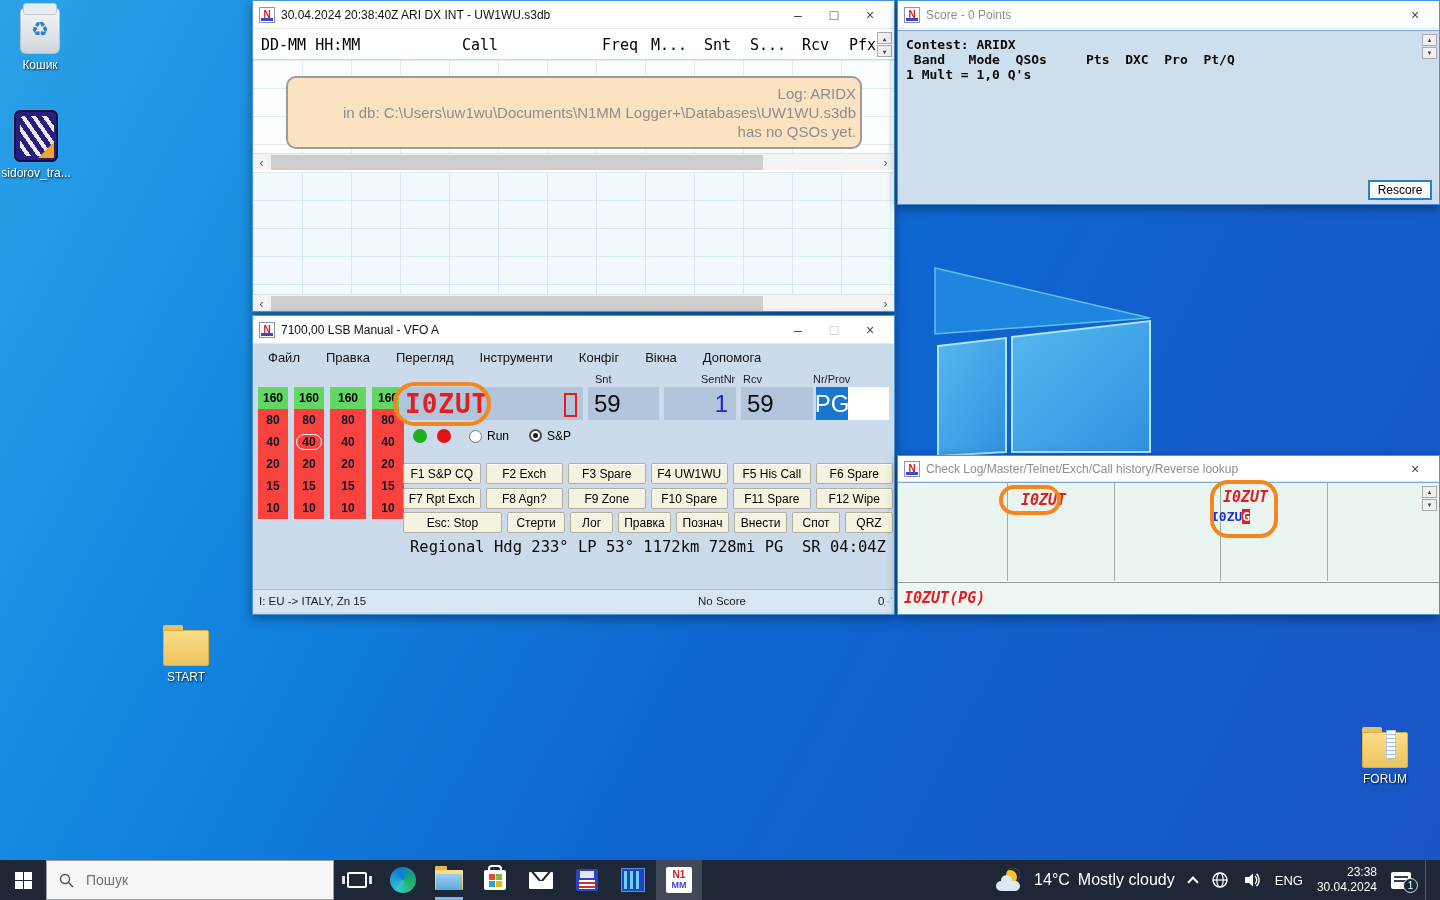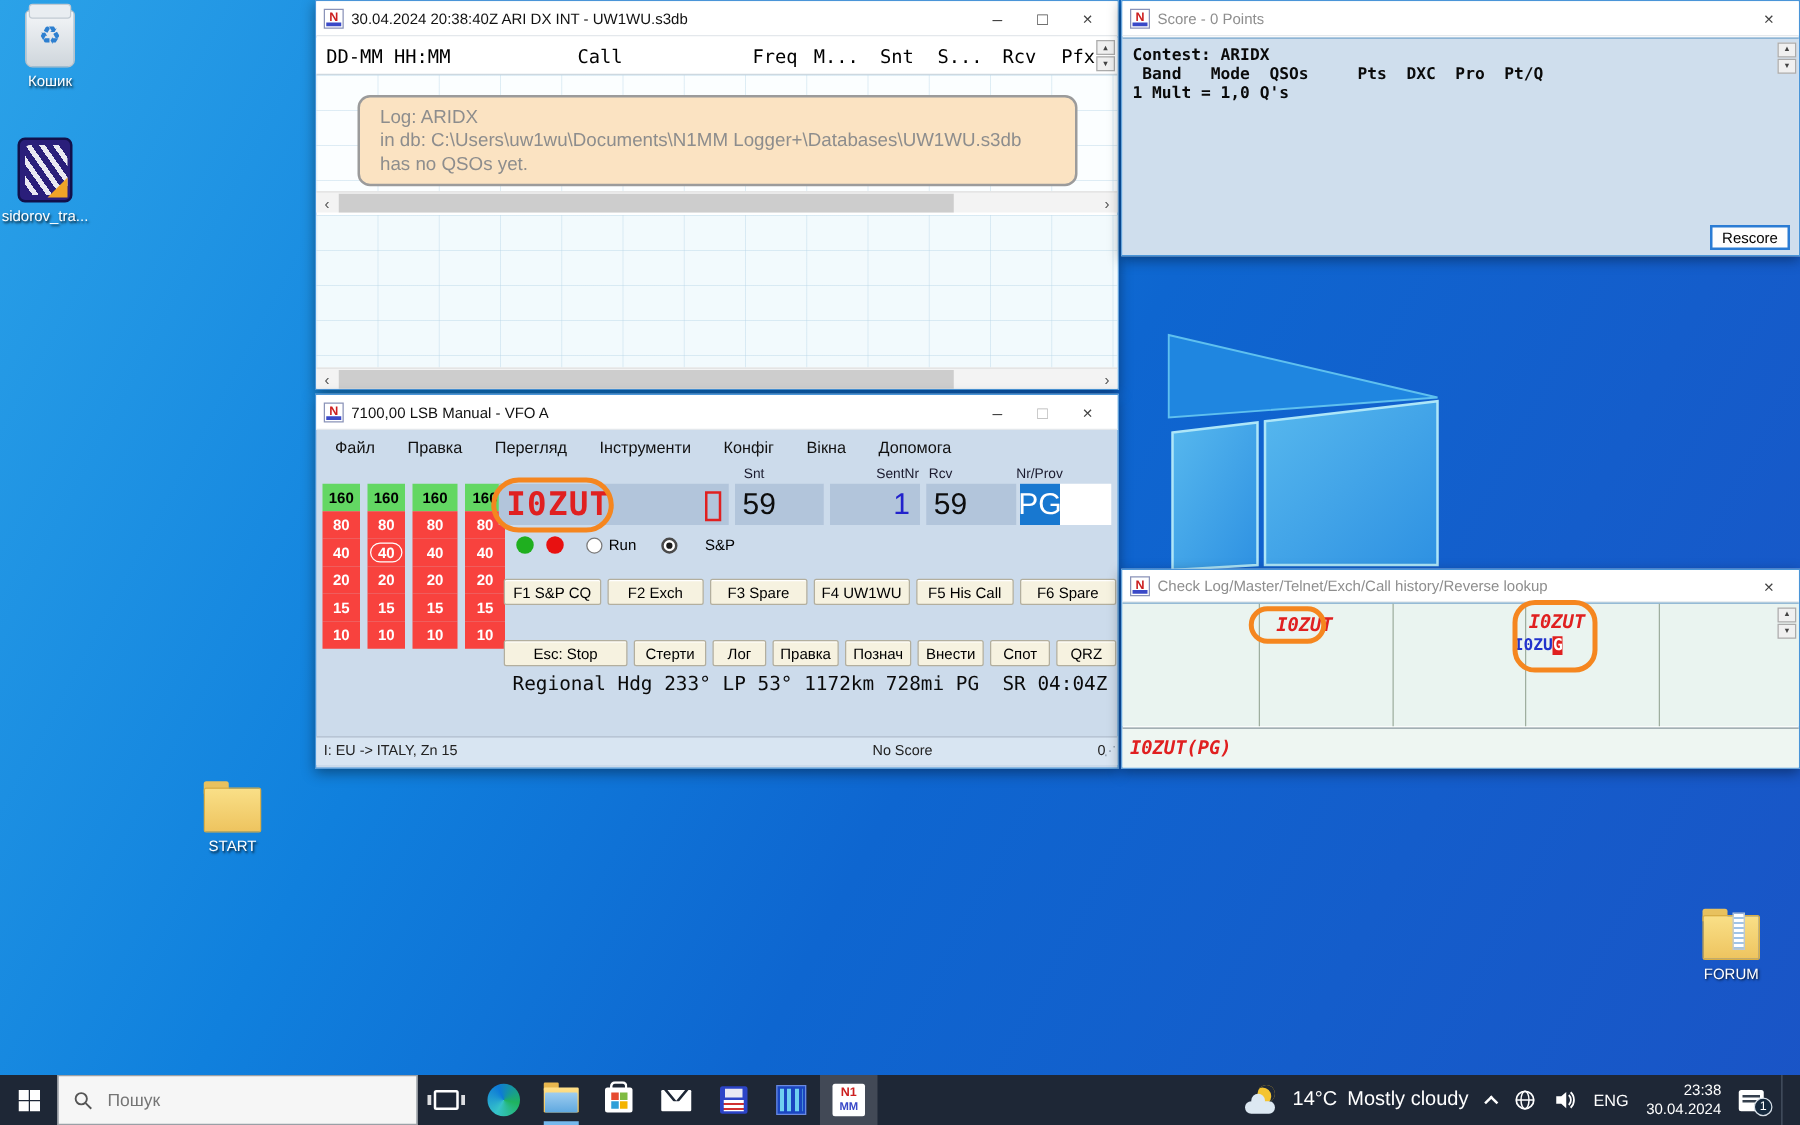--- a/index.html
+++ b/index.html
@@ -47,38 +47,38 @@
   .vspin .sp{height:12px;background:#f0f0f0;border:1px solid #ababab;font-size:6px;color:#444;display:flex;align-items:center;justify-content:center;}
 
   
   #log-win{left:252px;top:0;width:643px;height:312px;}
   #log-head{position:absolute;left:0;top:29px;width:100%;height:30px;background:#fff;border-bottom:1px solid #cdd8e0;font-size:15px;}
   #log-head span{position:absolute;top:6px;white-space:pre;}
   .grid-pane{position:absolute;left:0;width:100%;background-color:#fbfeff;
     background-image:linear-gradient(to right,rgba(185,215,232,.45) 1px,transparent 1px),
                      linear-gradient(to bottom,rgba(185,215,232,.45) 1px,transparent 1px);
     background-size:49px 28px;}
-  #log-msg{position:absolute;left:33px;top:16px;width:576px;padding:6px 16px;background:#fbe3c2;border:2px solid #9b9b9b;border-radius:10px;
-    color:#8d8d8d;font-size:15px;line-height:19px;text-align:left;}
+  #log-msg{position:absolute;left:33px;top:16px;width:576px;padding:6px 4px;background:#fbe3c2;border:2px solid #9b9b9b;border-radius:10px;
+    color:#8d8d8d;font-size:15px;line-height:19px;text-align:right;}
 
   
   #score-win{left:897px;top:0;width:543px;height:205px;}
   #score-body{position:absolute;left:0;top:29px;right:0;bottom:0;background:#cfdeed;border-top:1px solid #7aa7cc;}
   .score-line{white-space:pre;font-size:13px;line-height:15px;color:#0a0a0a;font-weight:bold;}
   #rescore-btn{position:absolute;right:7px;bottom:4px;width:64px;height:20px;background:#fdfdfd;border:2px solid #2b7cd4;
     font-size:12px;display:flex;align-items:center;justify-content:center;color:#000;}
 
   
   #entry-win{left:252px;top:315px;width:643px;height:300px;background:#ccdbeb;}
   #entry-menu{position:absolute;left:0;top:28px;width:100%;height:26px;display:flex;align-items:center;gap:26px;padding-left:15px;font-size:13px;color:#111;}
   .mode-headers{position:absolute;left:5px;top:56px;display:flex;gap:6px;font-weight:bold;font-size:13px;color:#111;margin-top:20px;}
   .mode-headers span{display:inline-block;text-align:center;}
   #band-grid{position:absolute;left:5px;top:71px;display:flex;gap:6px;}
   .band-col{display:flex;flex-direction:column;}
-  .band-cell{height:22px;display:flex;align-items:center;justify-content:center;font-size:12px;font-weight:bold;background:#f8423e;color:#ffffff;}
+  .band-cell{height:22px;display:flex;align-items:center;justify-content:center;font-size:12px;font-weight:bold;background:#f8423e;color:#0f172a;}
   .band-cell.b160{background:#63d763;color:#000;}
   .band-cell .ring{border:1.5px solid #fff;border-radius:9px;padding:0 5px;}
   .efield{position:absolute;top:71px;height:33px;background:#b2c5db;display:flex;align-items:center;font-size:24px;color:#0d0d0d;}
   .elabel{position:absolute;top:57px;font-size:11px;color:#1a1a2e;}
   #call-field{left:146px;width:184px;padding-left:6px;font-size:26px;font-weight:bold;color:#e02020;letter-spacing:1px;}
   #cursor-box{position:absolute;left:311px;top:77px;width:13px;height:24px;border:2px solid #e02020;}
   #snt-field{left:335px;width:71px;padding-left:6px;}
   #sentnr-field{left:411px;width:72px;justify-content:flex-end;padding-right:8px;color:#2222cc;}
   #rcv-field{left:488px;width:72px;padding-left:6px;}
   #nrprov-field{left:563px;width:73px;background:#fff;padding:0;}
@@ -337,33 +337,41 @@
     </div>
     <div class="call-annot" style="left:140px;top:66px;width:98px;height:44px;"></div>
 
     <div id="radio-row">
       <div class="dot" style="background:#1faf1f;"></div>
       <div class="dot" style="background:#e81111;"></div>
       <div style="display:flex;align-items:center;gap:5px;margin-left:8px;">
         <div class="radio"></div>
         <span>Run</span>
       </div>
-      <div style="display:flex;align-items:flex-end;gap:22px;margin-left:10px;">
+      <div style="display:flex;align-items:flex-start;gap:5px;margin-left:10px;">
         <div class="radio checked"></div>
         <span>S&amp;P</span>
       </div>
     </div>
 
     <div class="fk-row" style="top:147px;">
       <div class="fk-btn">F1 S&amp;P CQ</div>
       <div class="fk-btn">F2 Exch</div>
       <div class="fk-btn">F3 Spare</div>
       <div class="fk-btn">F4 UW1WU</div>
       <div class="fk-btn">F5 His Call</div>
       <div class="fk-btn">F6 Spare</div>
+    </div>
+    <div class="fk-row" style="top:172px;">
+      <div class="fk-btn">F7 Rpt Exch</div>
+      <div class="fk-btn">F8 Agn?</div>
+      <div class="fk-btn">F9 Zone</div>
+      <div class="fk-btn">F10 Spare</div>
+      <div class="fk-btn">F11 Spare</div>
+      <div class="fk-btn">F12 Wipe</div>
     </div>
     <div class="fk-row" style="top:196px;">
       <div class="fk-btn" style="flex:1.9">Esc: Stop</div>
       <div class="fk-btn" style="flex:1.1">Стерти</div>
       <div class="fk-btn" style="flex:0.8">Лог</div>
       <div class="fk-btn">Правка</div>
       <div class="fk-btn">Познач</div>
       <div class="fk-btn">Внести</div>
       <div class="fk-btn" style="flex:0.9">Спот</div>
       <div class="fk-btn" style="flex:0.9">QRZ</div>

